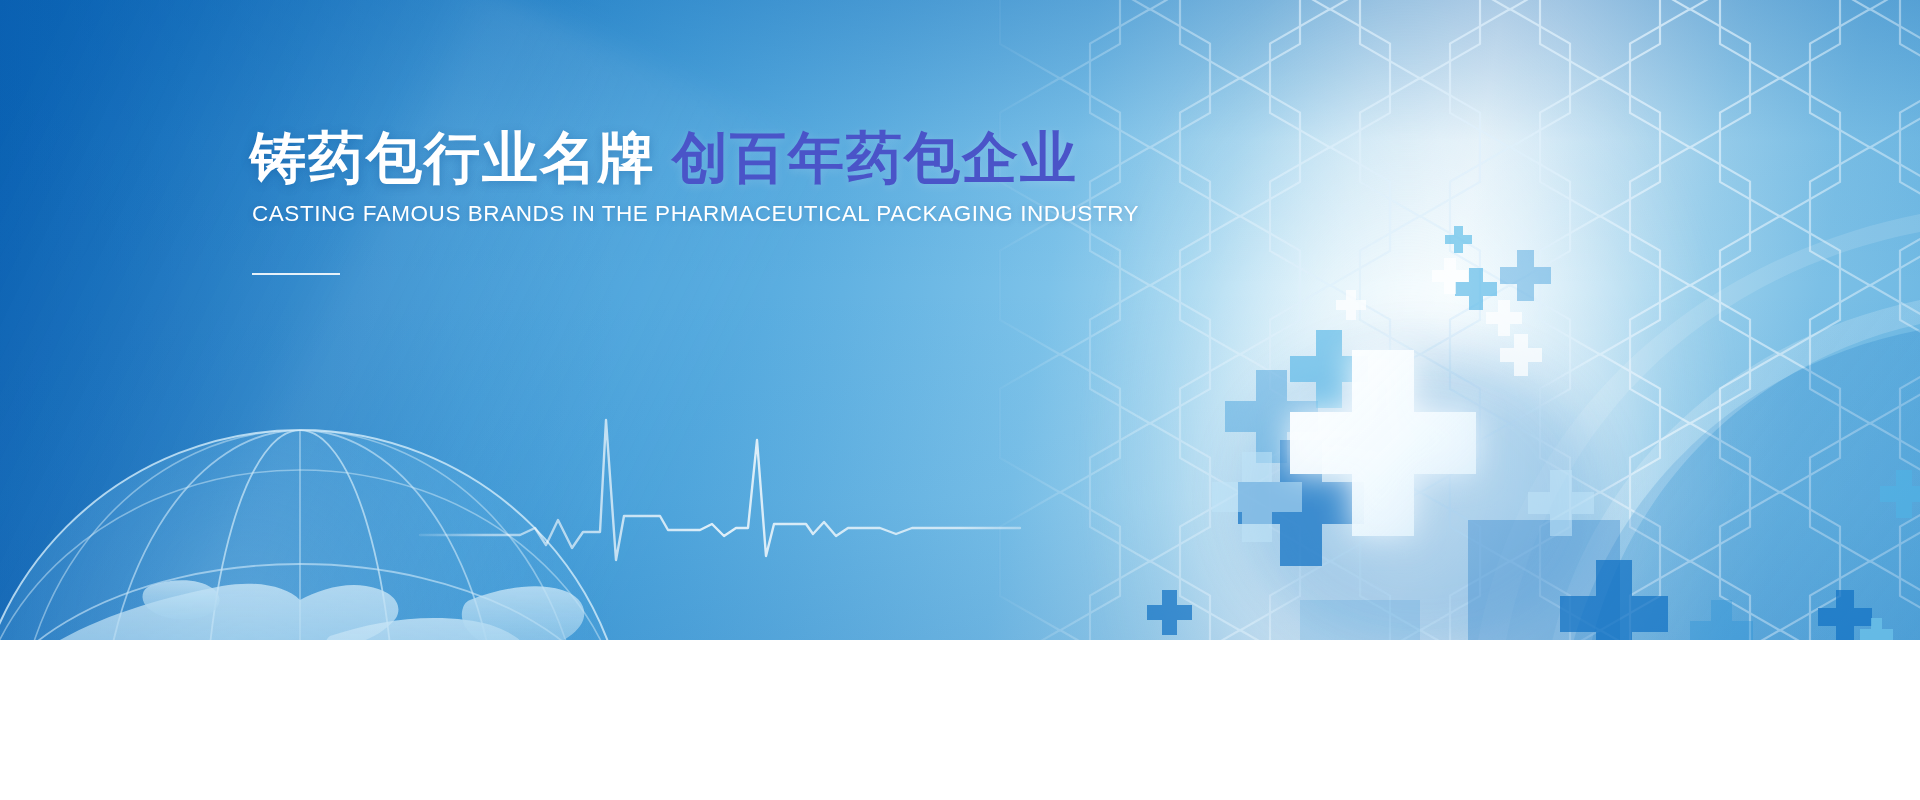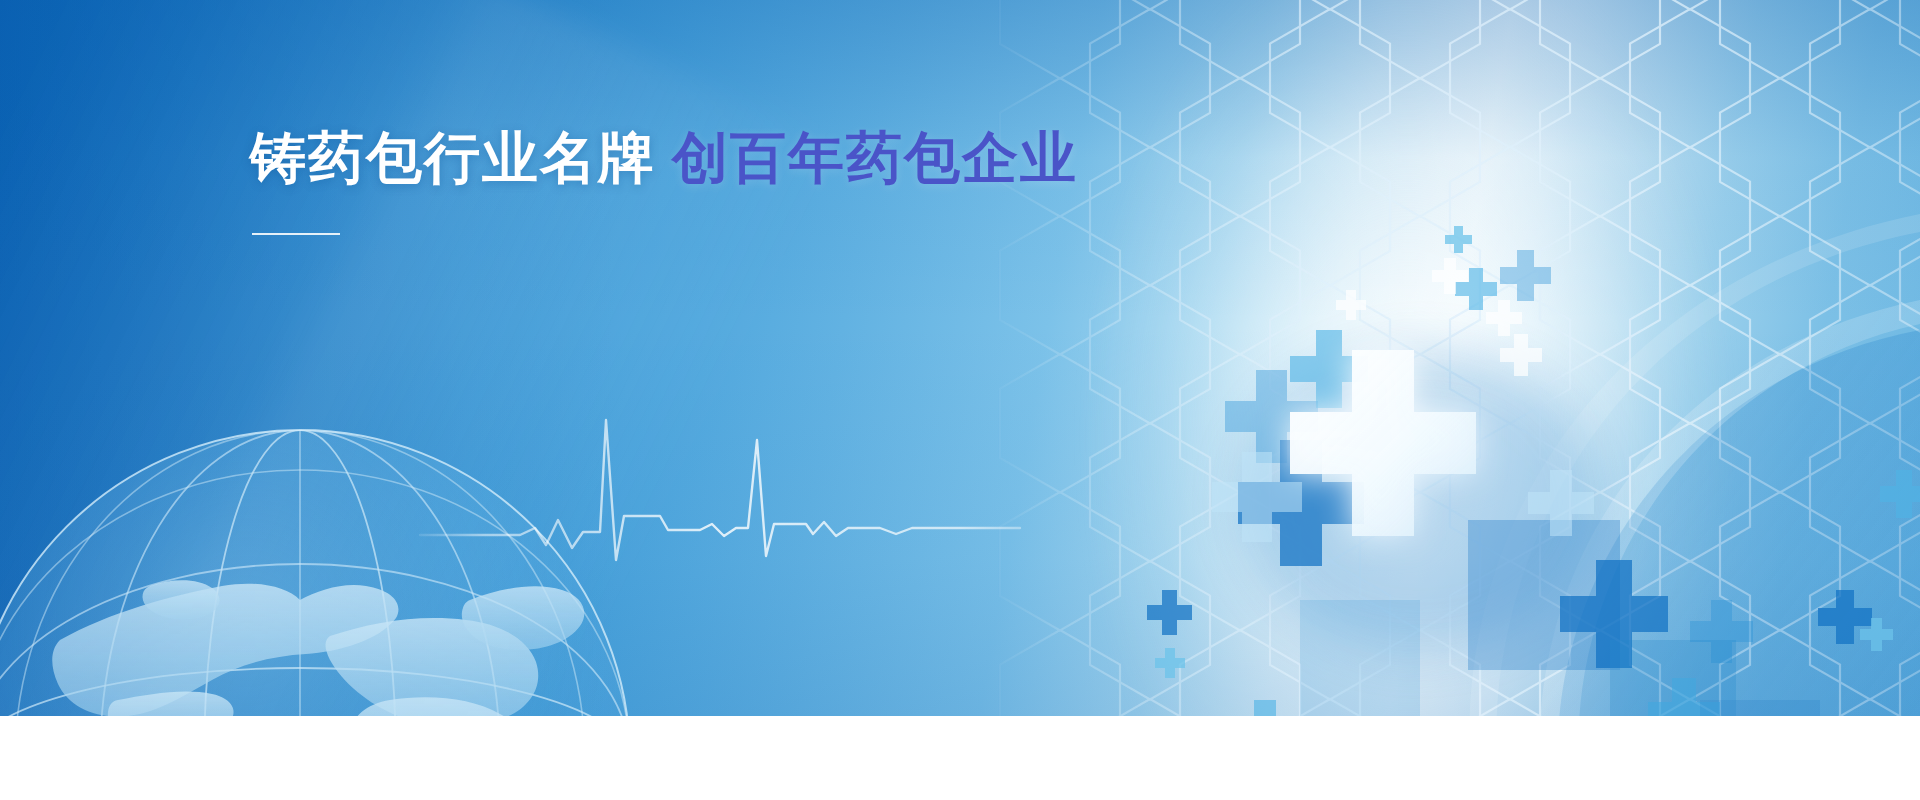--- a/index.html
+++ b/index.html
@@ -1,20 +1,20 @@
 <!DOCTYPE html>
 <html><head>
 <meta charset="utf-8">
 <style>
   html,body{margin:0;padding:0;background:#fff;}
   body{font-family:"Liberation Sans","DejaVu Sans",sans-serif;}
 
   #banner{
     position:relative;
-    width:1920px;height:716px;
+    width:1920px;height:640px;
     overflow:hidden;
     background:#1f7fc4;
   }
 
   
   .bg-base{
     position:absolute;inset:0;
     background:linear-gradient(100deg,
       #0f6fc0 0%,
       #1a7cc8 9%,
@@ -434,18 +434,19 @@
       <use href="#crossShape" transform="translate(1155,648) scale(10)"></use>
     </g>
   </svg>
 
   <div class="content">
 
     <h1 class="headline">
       <span class="part-a">铸药包行业名牌</span><span class="part-b">创百年药包企业</span>
     </h1>
 
+    <p class="subtitle">CASTING FAMOUS BRANDS IN THE PHARMACEUTICAL PACKAGING INDUSTRY</p>
 
     <hr class="divider">
 
   </div>
 
 </div>
 
 </body></html>

